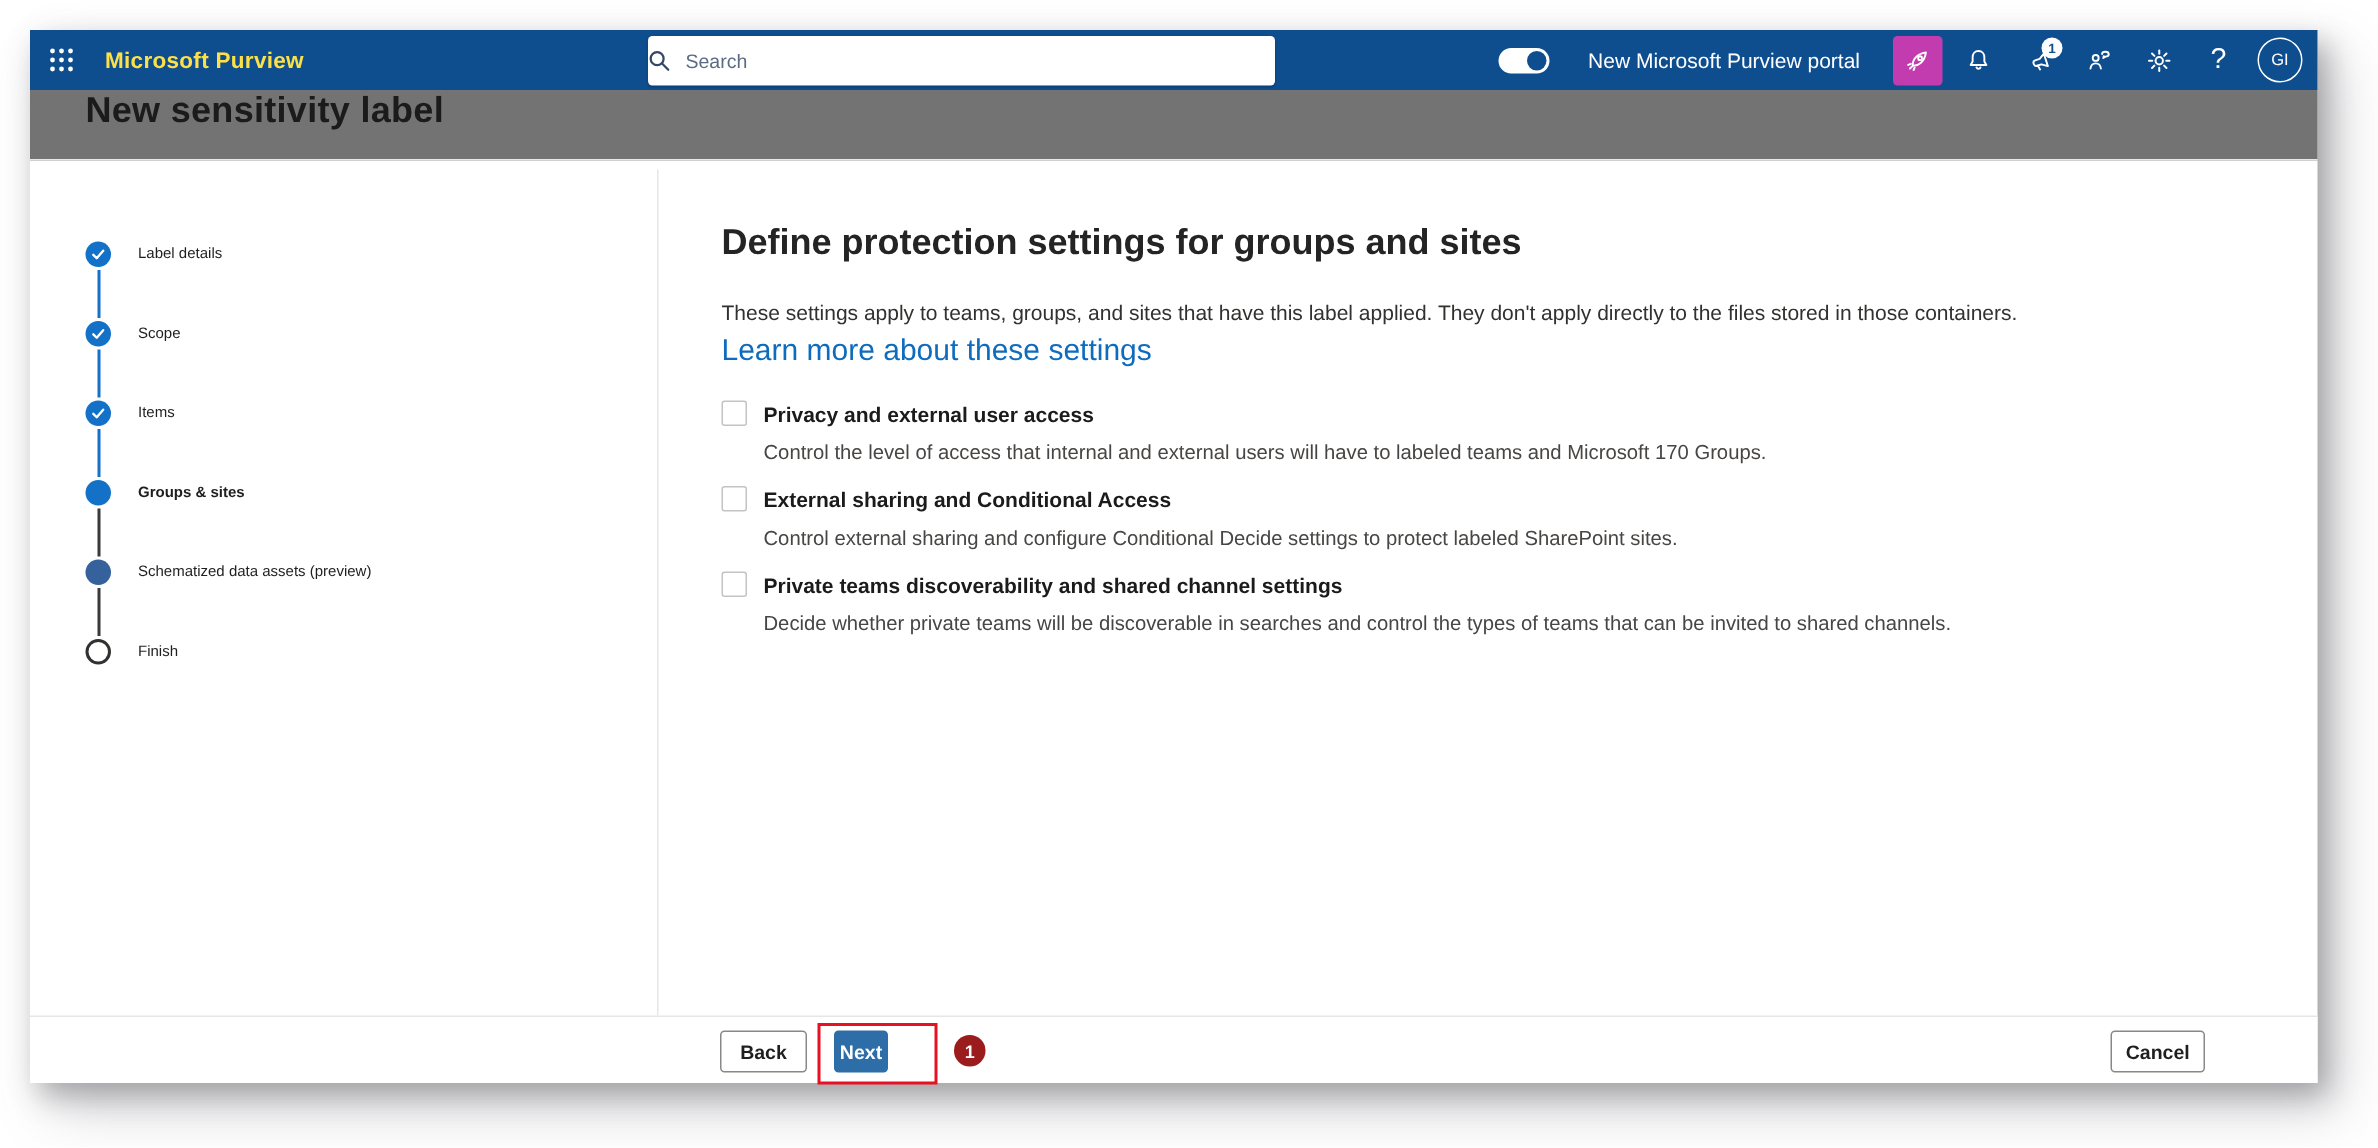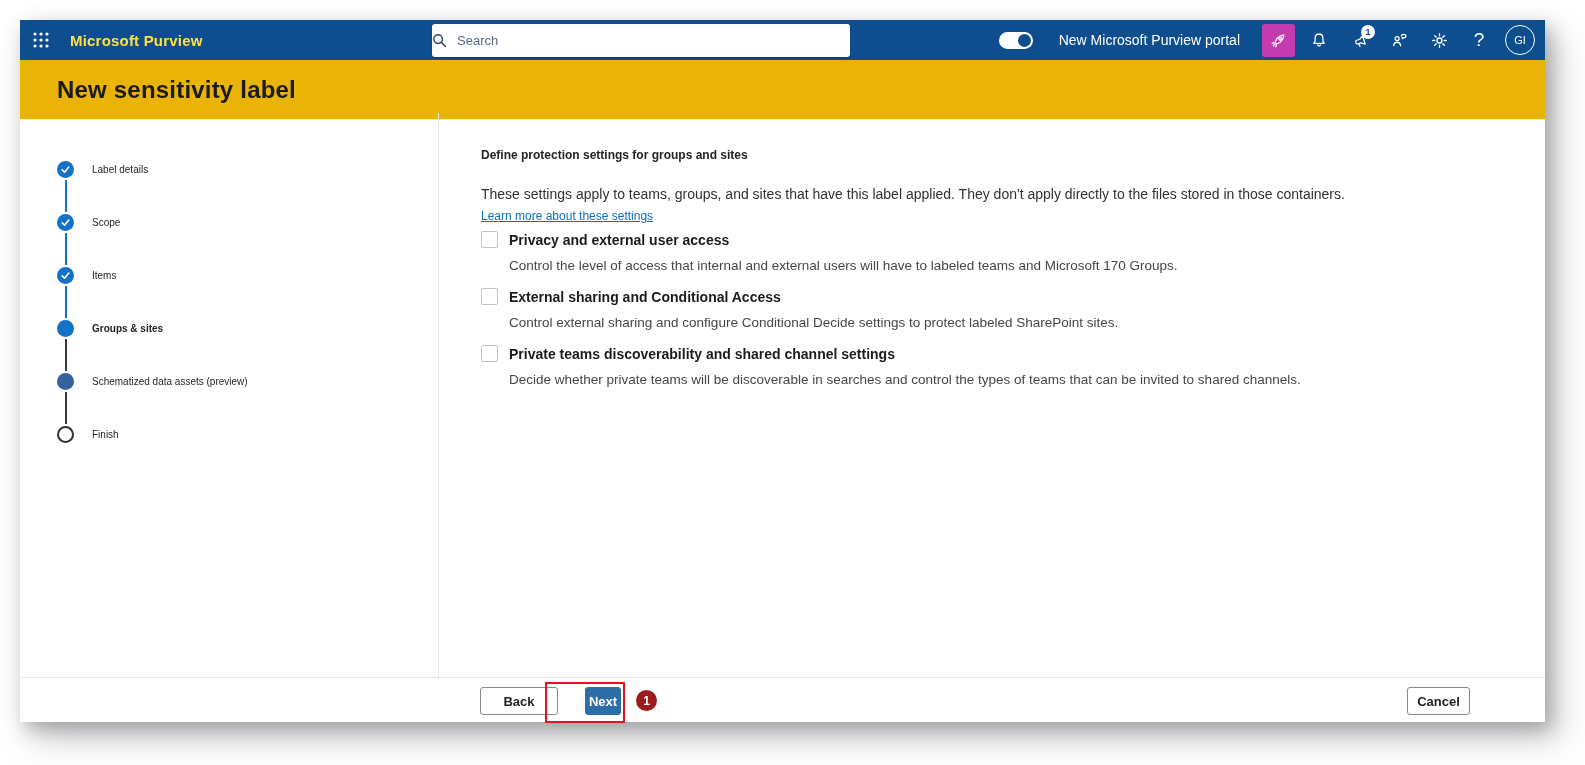--- a/index.html
+++ b/index.html
@@ -38,61 +38,61 @@
     border-radius:50%; color:#0e4e8f; font-size:9px; font-weight:700;
     display:flex; align-items:center; justify-content:center;
   }
   .help-glyph { font-size:19px; color:#ffffff; font-weight:400; }
   .avatar {
     width:30px; height:30px; border-radius:50%; border:1px solid #ffffff; color:#ffffff;
     display:flex; align-items:center; justify-content:center; font-size:11px; margin-left:6px; cursor:pointer;
   }
 
   
-  .page-header { height:60px; display:flex; align-items:center; padding-left:37px; border-bottom:1px solid #e8e8e8; background:#eab308; }
+  .page-header { height:47px; display:flex; align-items:flex-start; padding-left:37px; border-bottom:1px solid #e8e8e8; background:#737373; }
   .page-title { font-size:24px; font-weight:700; color:#1b1b1b; letter-spacing:.2px; }
 
   
   .main { position:absolute; top:93px; left:0; right:0; bottom:45px; display:flex; }
   .sidebar { width:419px; border-right:1px solid #e6e6e6; padding-top:30px; }
   .content { flex:1; padding:35px 60px 0 42px; }
 
   
   .step { position:relative; height:53px; display:flex; align-items:center; padding-left:37px; }
   .dot { width:17px; height:17px; border-radius:50%; flex:0 0 17px; display:flex; align-items:center; justify-content:center; }
   .step-completed .dot, .step-current .dot { background:#1372c8; }
   .step-muted .dot { background:#35619c; }
   .step-pending .dot { background:#ffffff; border:2px solid #323130; }
   .step-label { margin-left:18px; font-size:10px; color:#201f1e; }
   .step-current .step-label { font-weight:700; }
   .step:not(:last-child)::after { content:""; position:absolute; left:44.5px; top:37px; width:2px; height:32px; }
   .conn-blue::after { background:#1372c8; }
   .conn-dark::after { background:#3b3a39; }
 
   
-  .content h1 { font-size:12px; font-weight:700; color:#242424; margin-bottom:22px; }
+  .content h1 { font-size:24px; font-weight:700; color:#242424; margin-bottom:22px; }
   .intro { font-size:14px; color:#323130; line-height:20px; max-width:900px; }
-  .learn-link { display:inline-block; margin-top:5px; font-size:12px; color:#0f6cbd; text-decoration:underline; cursor:pointer; }
-  .options { margin-top:7px; }
+  .learn-link { display:inline-block; margin-top:5px; font-size:20px; color:#0f6cbd; cursor:pointer; }
+  .options { margin-top:21px; }
   .option { margin-bottom:13px; }
   .option-head { display:flex; align-items:center; gap:11px; }
   .checkbox { width:17px; height:17px; border:1px solid #c3c3c3; border-radius:2px; background:#fff; cursor:pointer; flex:0 0 17px; }
   .option-title { font-size:14px; font-weight:700; color:#1b1b1b; }
   .option-desc { margin:9px 0 0 28px; font-size:13.5px; color:#484644; line-height:18px; }
 
   
   .footer { position:absolute; left:0; right:0; bottom:0; height:45px; background:#ffffff; border-top:1px solid #e6e6e6; }
   .btn {
     position:absolute; top:9px; height:28px; border-radius:3px; font-size:13px; font-weight:700;
     font-family:"Liberation Sans",sans-serif; cursor:pointer; display:flex; align-items:center; justify-content:center;
   }
   .btn-secondary { background:#ffffff; border:1px solid #8a8886; color:#201f1e; }
   .btn-primary { background:#2d6da8; border:1px solid #2d6da8; color:#ffffff; }
-  .btn-back { left:460px; width:78px; }
-  .btn-next { left:565px; width:36px; }
+  .btn-back { left:460px; width:58px; }
+  .btn-next { left:536px; width:36px; }
   .btn-cancel { left:1387px; width:63px; }
   .annotation-rect { position:absolute; left:525px; top:4px; width:80px; height:41px; border:2px solid #e81123; pointer-events:none; }
   .annotation-badge {
     position:absolute; left:616px; top:12px; width:21px; height:21px; border-radius:50%;
     background:#9b1c1c; color:#ffffff; font-size:12px; font-weight:700;
     display:flex; align-items:center; justify-content:center;
   }
 </style>
 </head>
 <body>

